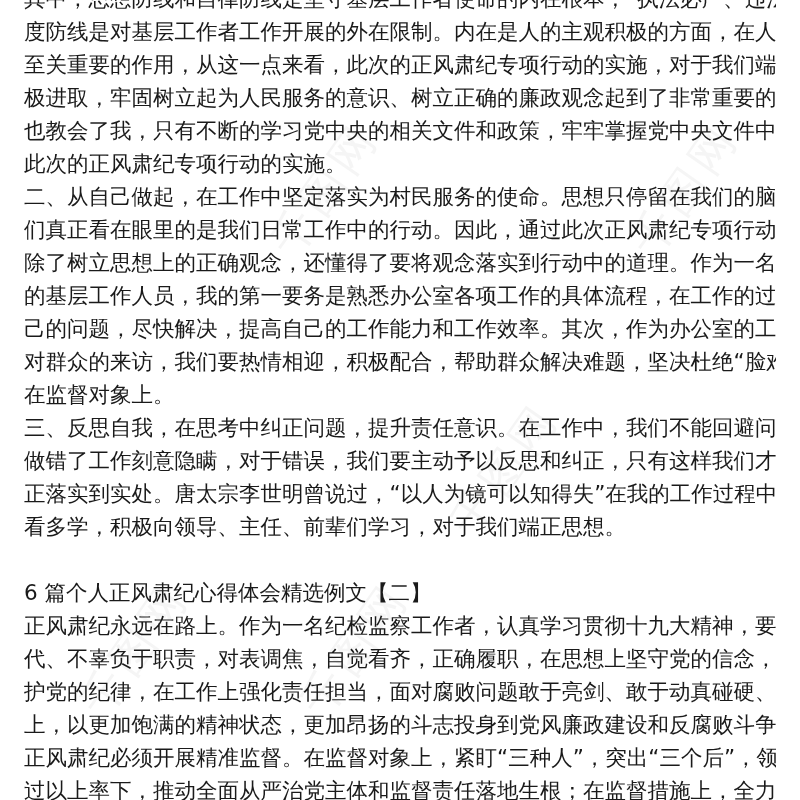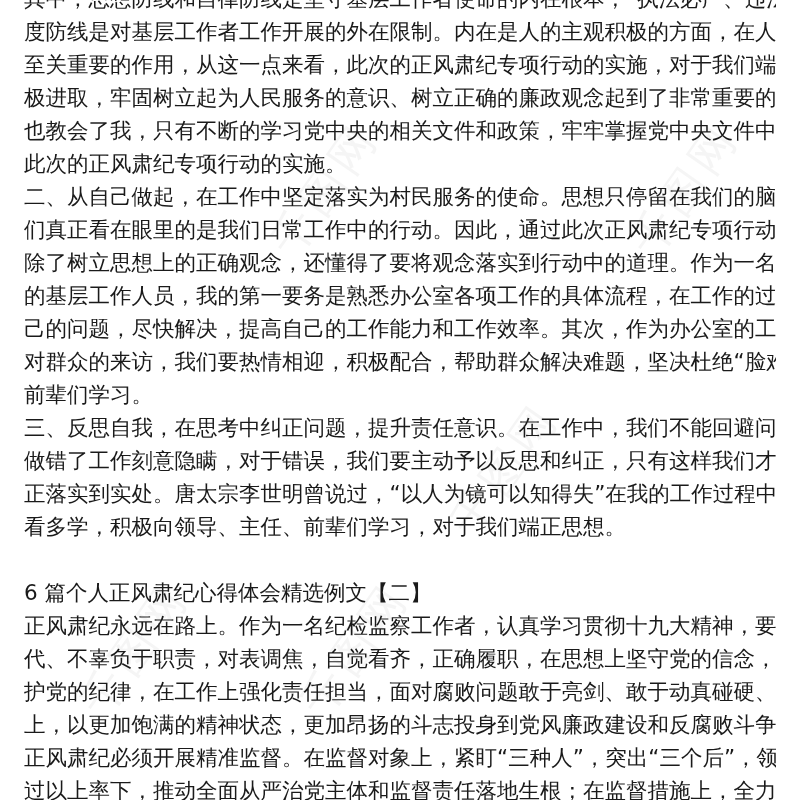--- a/index.html
+++ b/index.html
@@ -67,21 +67,21 @@
     <div class="line">至关重要的作用，从这一点来看，此次的正风肃纪专项行动的实施，对于我们端正思想、积</div>
     <div class="line">极进取，牢固树立起为人民服务的意识、树立正确的廉政观念起到了非常重要的作用，同时</div>
     <div class="line">也教会了我，只有不断的学习党中央的相关文件和政策，牢牢掌握党中央文件中的相关精神，</div>
     <div class="line last">此次的正风肃纪专项行动的实施。</div>
     <div class="line">二、从自己做起，在工作中坚定落实为村民服务的使命。思想只停留在我们的脑中，而群众</div>
     <div class="line">们真正看在眼里的是我们日常工作中的行动。因此，通过此次正风肃纪专项行动的开展，我</div>
     <div class="line">除了树立思想上的正确观念，还懂得了要将观念落实到行动中的道理。作为一名刚入职不久</div>
     <div class="line">的基层工作人员，我的第一要务是熟悉办公室各项工作的具体流程，在工作的过程中发现自</div>
     <div class="line">己的问题，尽快解决，提高自己的工作能力和工作效率。其次，作为办公室的工作人员，面</div>
     <div class="line">对群众的来访，我们要热情相迎，积极配合，帮助群众解决难题，坚决杜绝“脸难看”“门难进”</div>
-    <div class="line last">前辈们学习。</div>
+    <div class="line last">在监督对象上。</div>
     <div class="line">三、反思自我，在思考中纠正问题，提升责任意识。在工作中，我们不能回避问题，更不能</div>
     <div class="line">做错了工作刻意隐瞒，对于错误，我们要主动予以反思和纠正，只有这样我们才能将工作真</div>
     <div class="line">正落实到实处。唐太宗李世明曾说过，“以人为镜可以知得失”在我的工作过程中，我还要多</div>
     <div class="line last">看多学，积极向领导、主任、前辈们学习，对于我们端正思想。</div>
   </div>
 
   <div class="blank"></div>
 
   <div class="line heading last">6 篇个人正风肃纪心得体会精选例文【二】</div>
 

